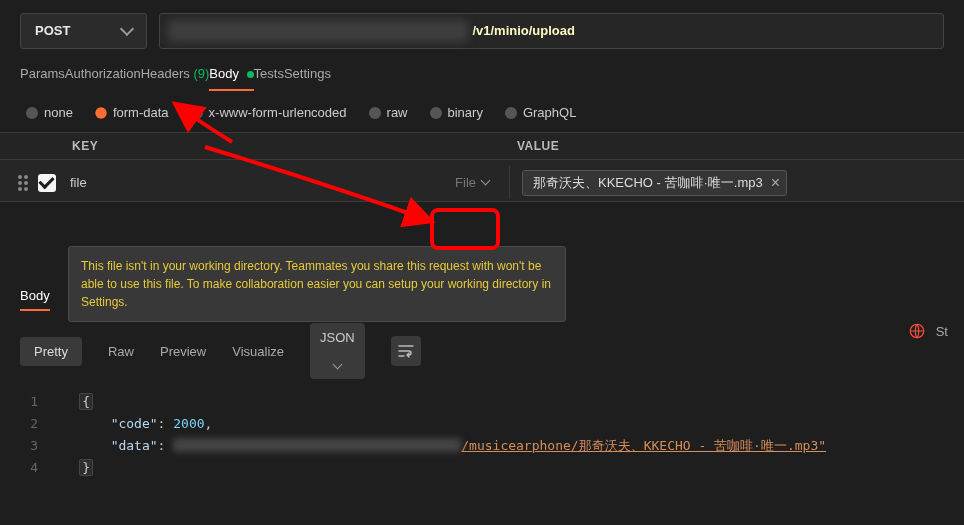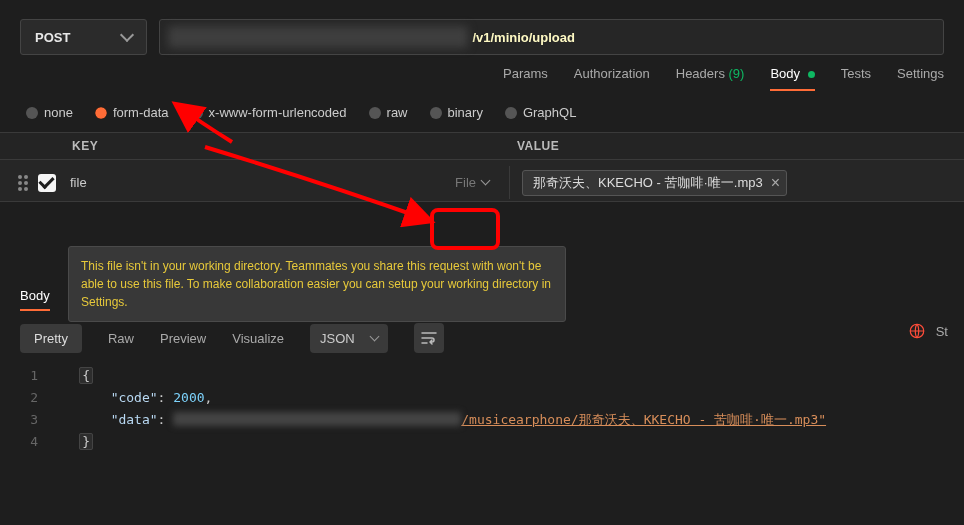--- a/index.html
+++ b/index.html
@@ -8,21 +8,21 @@
       font-family: -apple-system, "Segoe UI", Arial, sans-serif;
       font-size: 13px;
       color: #aaa;
       width: 964px;
       height: 525px;
       overflow: hidden;
       position: relative;
     }
     .top-row {
       display: flex;
-      align-items: flex-start;
+      align-items: center;
       padding: 19px 20px 6px 20px;
       height: 48px;
       gap: 12px;
     }
     .method-select {
       height: 36px;
       display: flex;
       align-items: center;
       padding: 0 14px 0 14px;
       background: #2b2b2b;
@@ -62,23 +62,21 @@
       border-radius: 3px;
     }
     .url-visible {
       color: #fef9c3;
       margin-left: 4px;
       font-weight: bold;
     }
     .tabs {
       display: flex;
       align-items: center;
-      gap: 26px;
       padding: 18px 20px 0 20px;
-      justify-content: flex-end;
     }
     .tab {
       color: #aaa;
       cursor: pointer;
       padding-bottom: 10px;
       font-size: 13px;
     }
     .tab .count { color: #0eb862; }
     .tab.active {
       color: #fff;
@@ -255,20 +253,21 @@
     }
     .plain-btn { color: #aaa; cursor: pointer; }
     .json-dd {
       background: #3a3a3a;
       padding: 7px 10px;
       border-radius: 4px;
       display: flex;
       align-items: center;
       gap: 16px;
       color: #ccc;
+      flex-direction: column;
     }
     .wrap-ic {
       background: #3a3a3a;
       width: 30px; height: 30px;
       border-radius: 4px;
       display: flex; align-items: center; justify-content: center;
     }
     .code-area {
       display: flex;
       padding-left: 20px;

